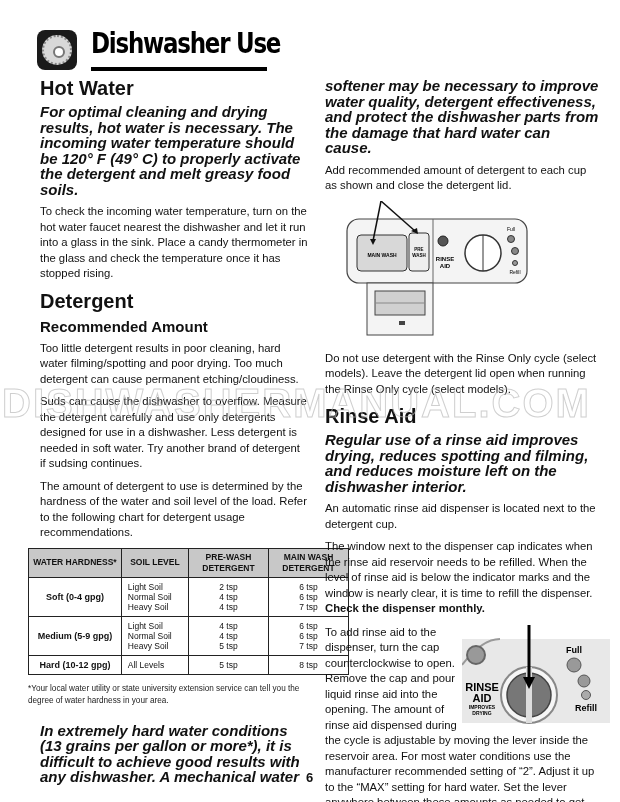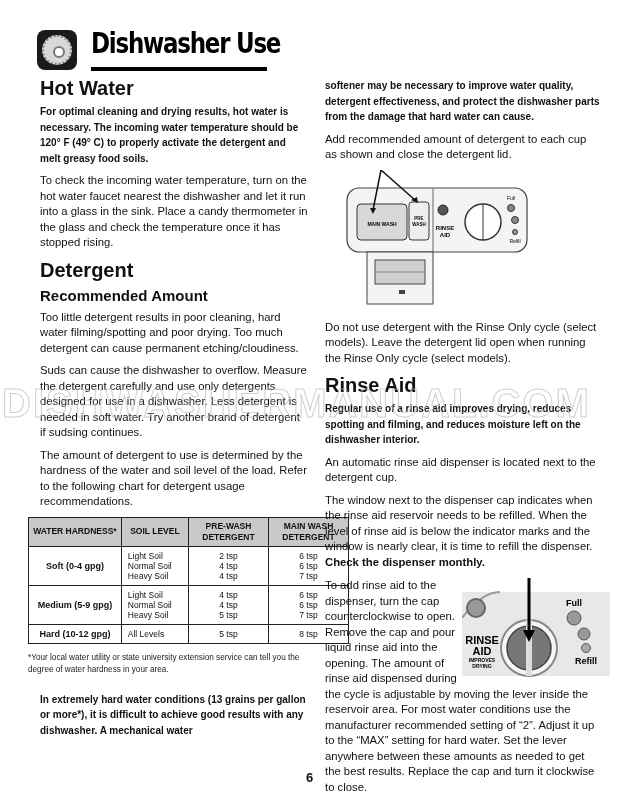--- a/index.html
+++ b/index.html
@@ -13,21 +13,21 @@
   .title { position: absolute; left: 54px; top: -2px; font-family: "DejaVu Sans", sans-serif; font-weight: bold; font-size: 28px; letter-spacing: -1.5px; transform: scaleX(0.82); transform-origin: left; color: #000; white-space: nowrap; }
   .title-rule { position: absolute; left: 54px; top: 38px; width: 176px; height: 4px; background: #000; }
 
   .col { position: absolute; top: 76px; }
   .col.left { left: 40px; width: 268px; }
   .col.right { left: 325px; width: 275px; }
 
   h2 { font-family: "Liberation Sans", sans-serif; font-weight: bold; font-size: 20px; line-height: 24px; margin-bottom: 4px; }
   h3 { font-weight: bold; font-size: 15px; line-height: 20px; margin-bottom: 4px; }
   p { font-size: 11.3px; line-height: 15.5px; margin-bottom: 7px; }
-  p.bold { font-weight: bold; font-size: 10px; line-height: 15.5px; }
+  p.bold { font-weight: bold; font-size: 15px; line-height: 15.5px; font-style: italic; }
 
   table { border-collapse: collapse; width: 321px; margin-left: -12px; font-size: 9px; }
   th { background: #c8c8c8; border: 1.5px solid #222; font-weight: bold; font-size: 8.5px; line-height: 11px; padding: 3px 2px; text-align: center; }
   td { border: 1.5px solid #222; text-align: center; line-height: 10px; padding: 4px 4px; font-size: 8.5px; }
   td.hard { font-weight: bold; font-size: 9px; }
   td.soil { text-align: left; padding-left: 6px; }
   .foot { font-size: 8.2px; line-height: 12px; margin-left: -12px; margin-top: 8px; margin-bottom: 16px; color: #222; }
 
   .figure1 { position: relative; width: 190px; height: 140px; margin: 6px 0 10px 18px; }
   .figure2 { position: absolute; right: -10px; top: 0; width: 148px; height: 100px; }

